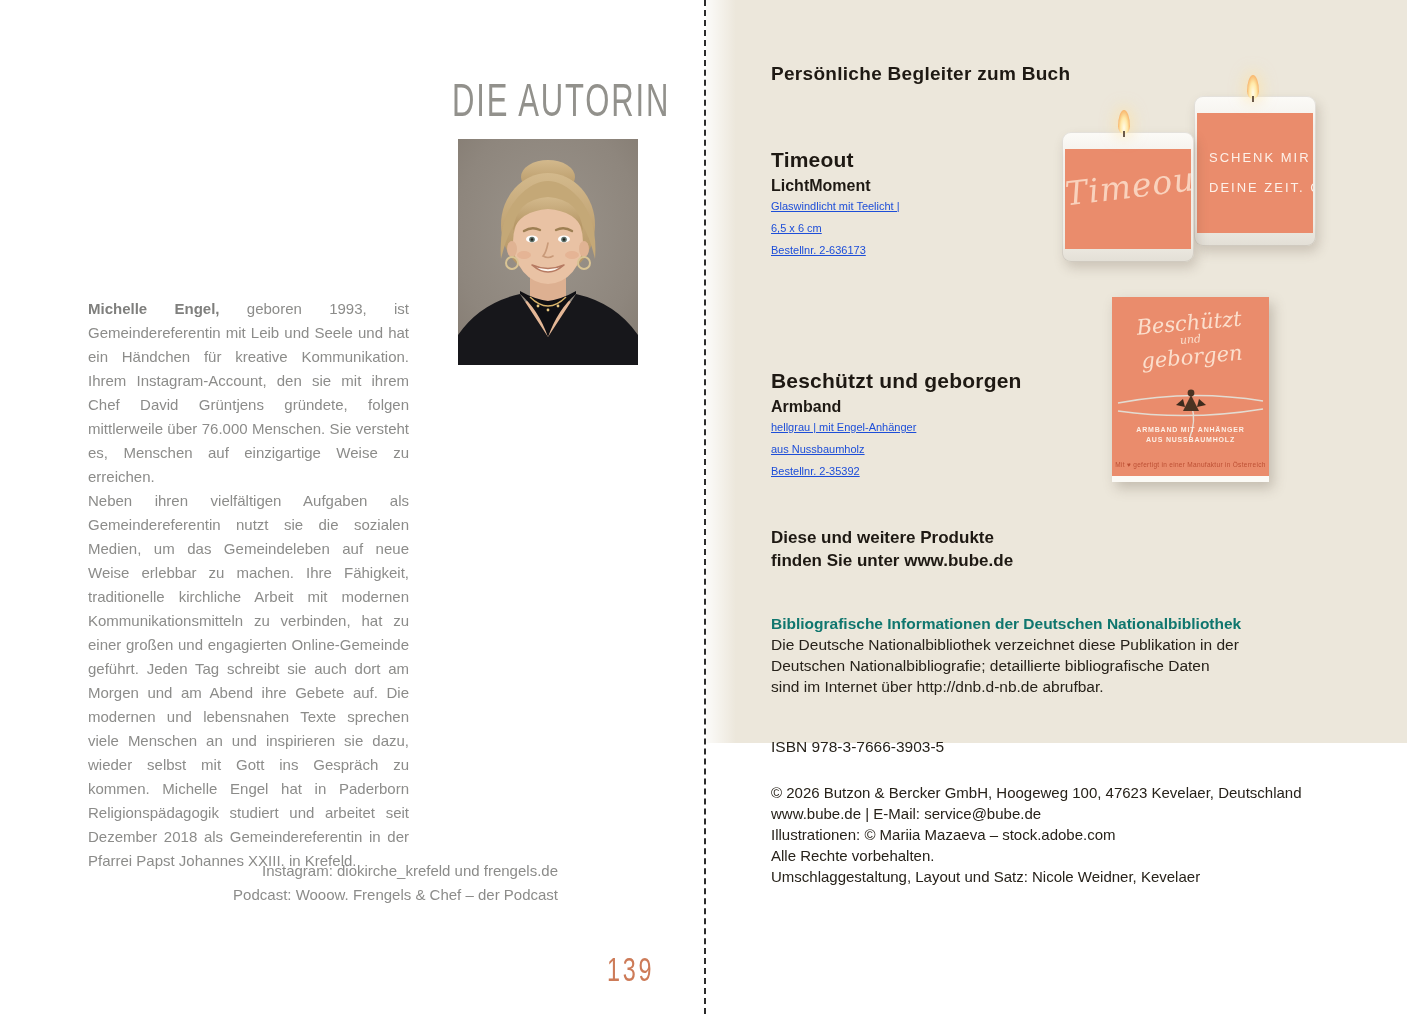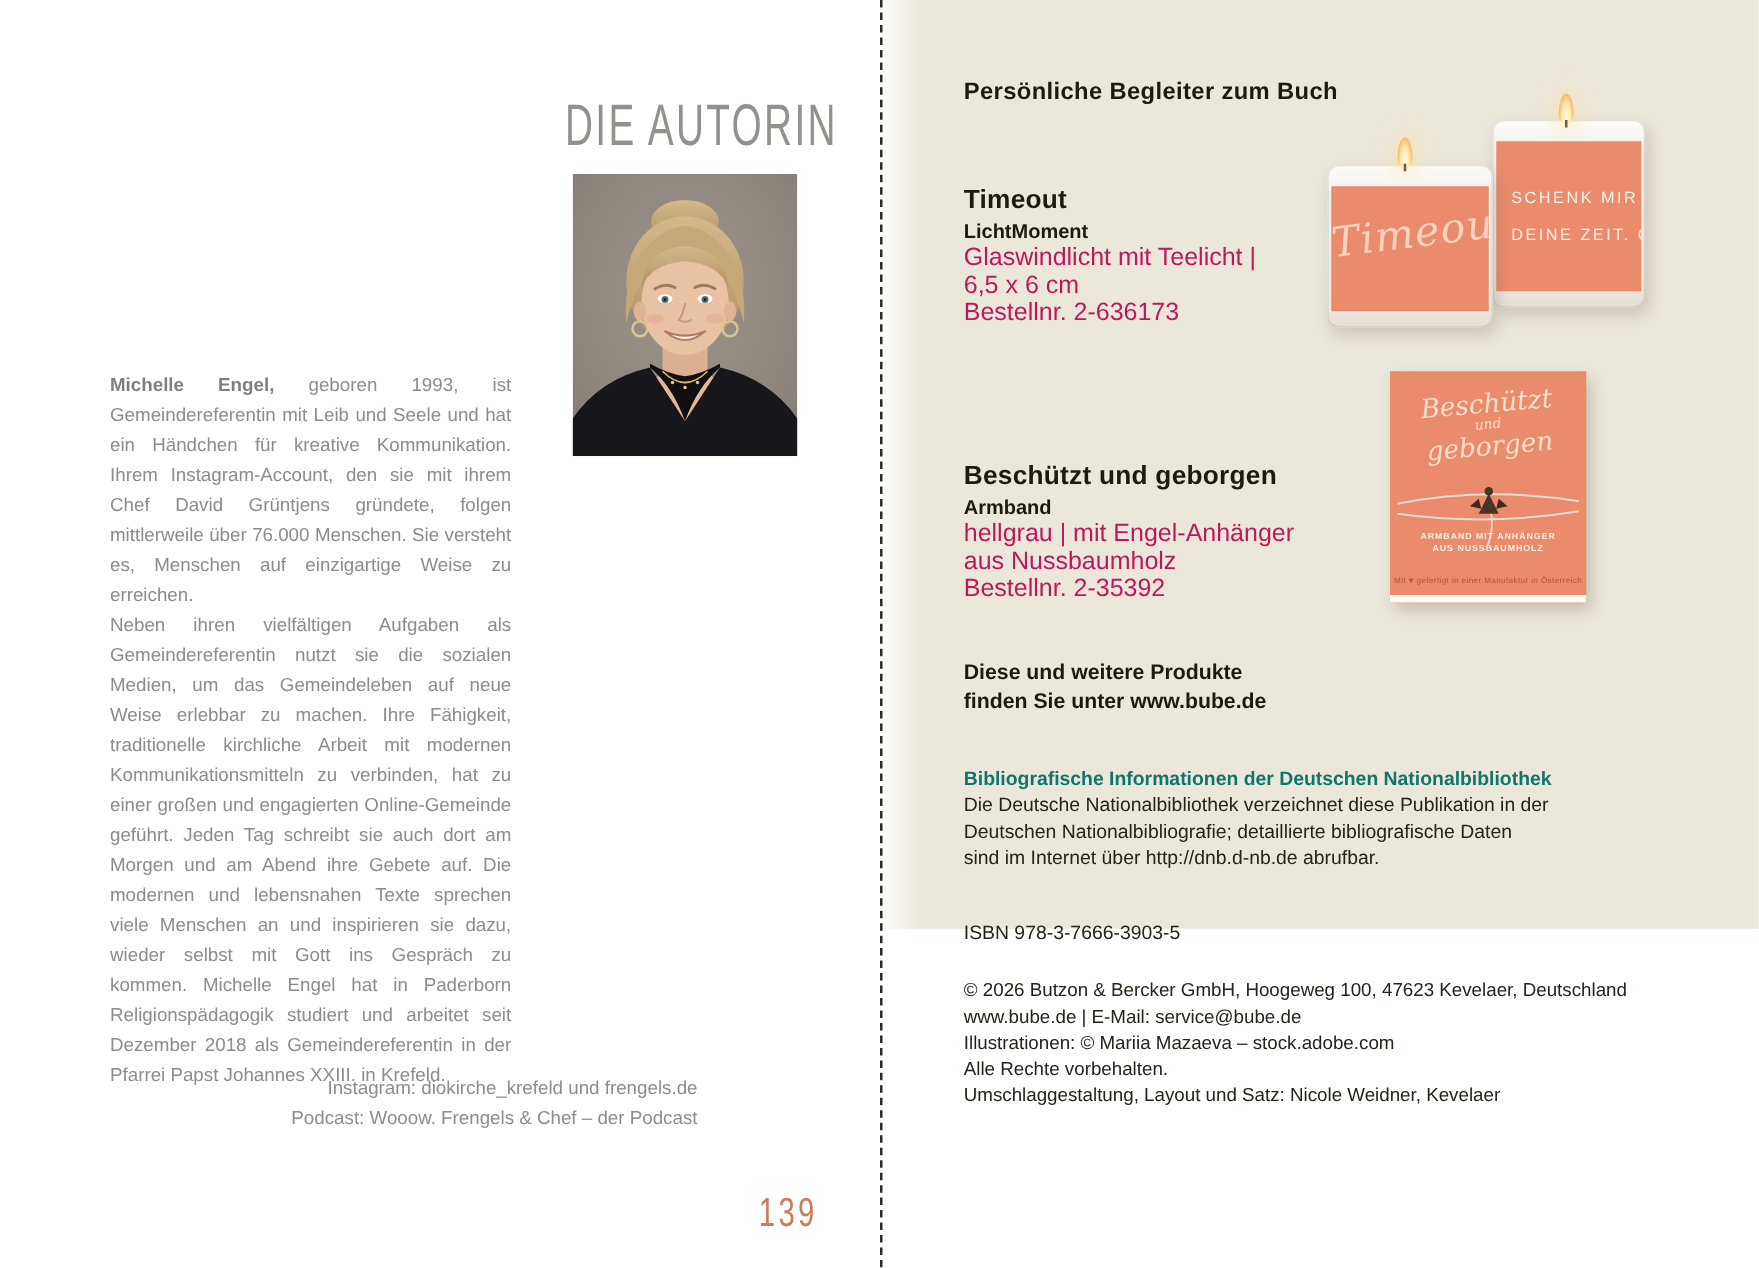--- a/index.html
+++ b/index.html
@@ -54,21 +54,21 @@
   }
 
   .rp-heading {
     position:absolute; left:65px; top:63px;
     font-size:19px; font-weight:bold; color:#1e1913; letter-spacing:0.3px;
   }
 
   .product { position:absolute; left:65px; }
   .product .p-name { font-size:21px; font-weight:bold; color:#1e1913; letter-spacing:0.2px; }
   .product .p-sub  { font-size:16px; font-weight:bold; color:#1e1913; margin-top:5px; }
-  .product .p-line { font-size:20px; color:#be185d; line-height:22px; }
+  .product .p-line { font-size:11px; color:#1d4ed8; line-height:22px;text-decoration:underline; }
   .product .p-line:first-of-type { margin-top:4px; }
   #product-timeout { top:148px; }
   #product-armband { top:369px; }
 
   .note { position:absolute; left:65px; top:526px; font-size:17px; font-weight:bold; color:#1e1913; line-height:23px; }
 
   .biblio { position:absolute; left:65px; top:613px; font-size:15.5px; line-height:21px; color:#27221a; }
   .biblio .b-head { font-weight:bold; color:#0f766e; }
 
   .isbn { position:absolute; left:65px; top:738px; font-size:15.5px; color:#27221a; }

